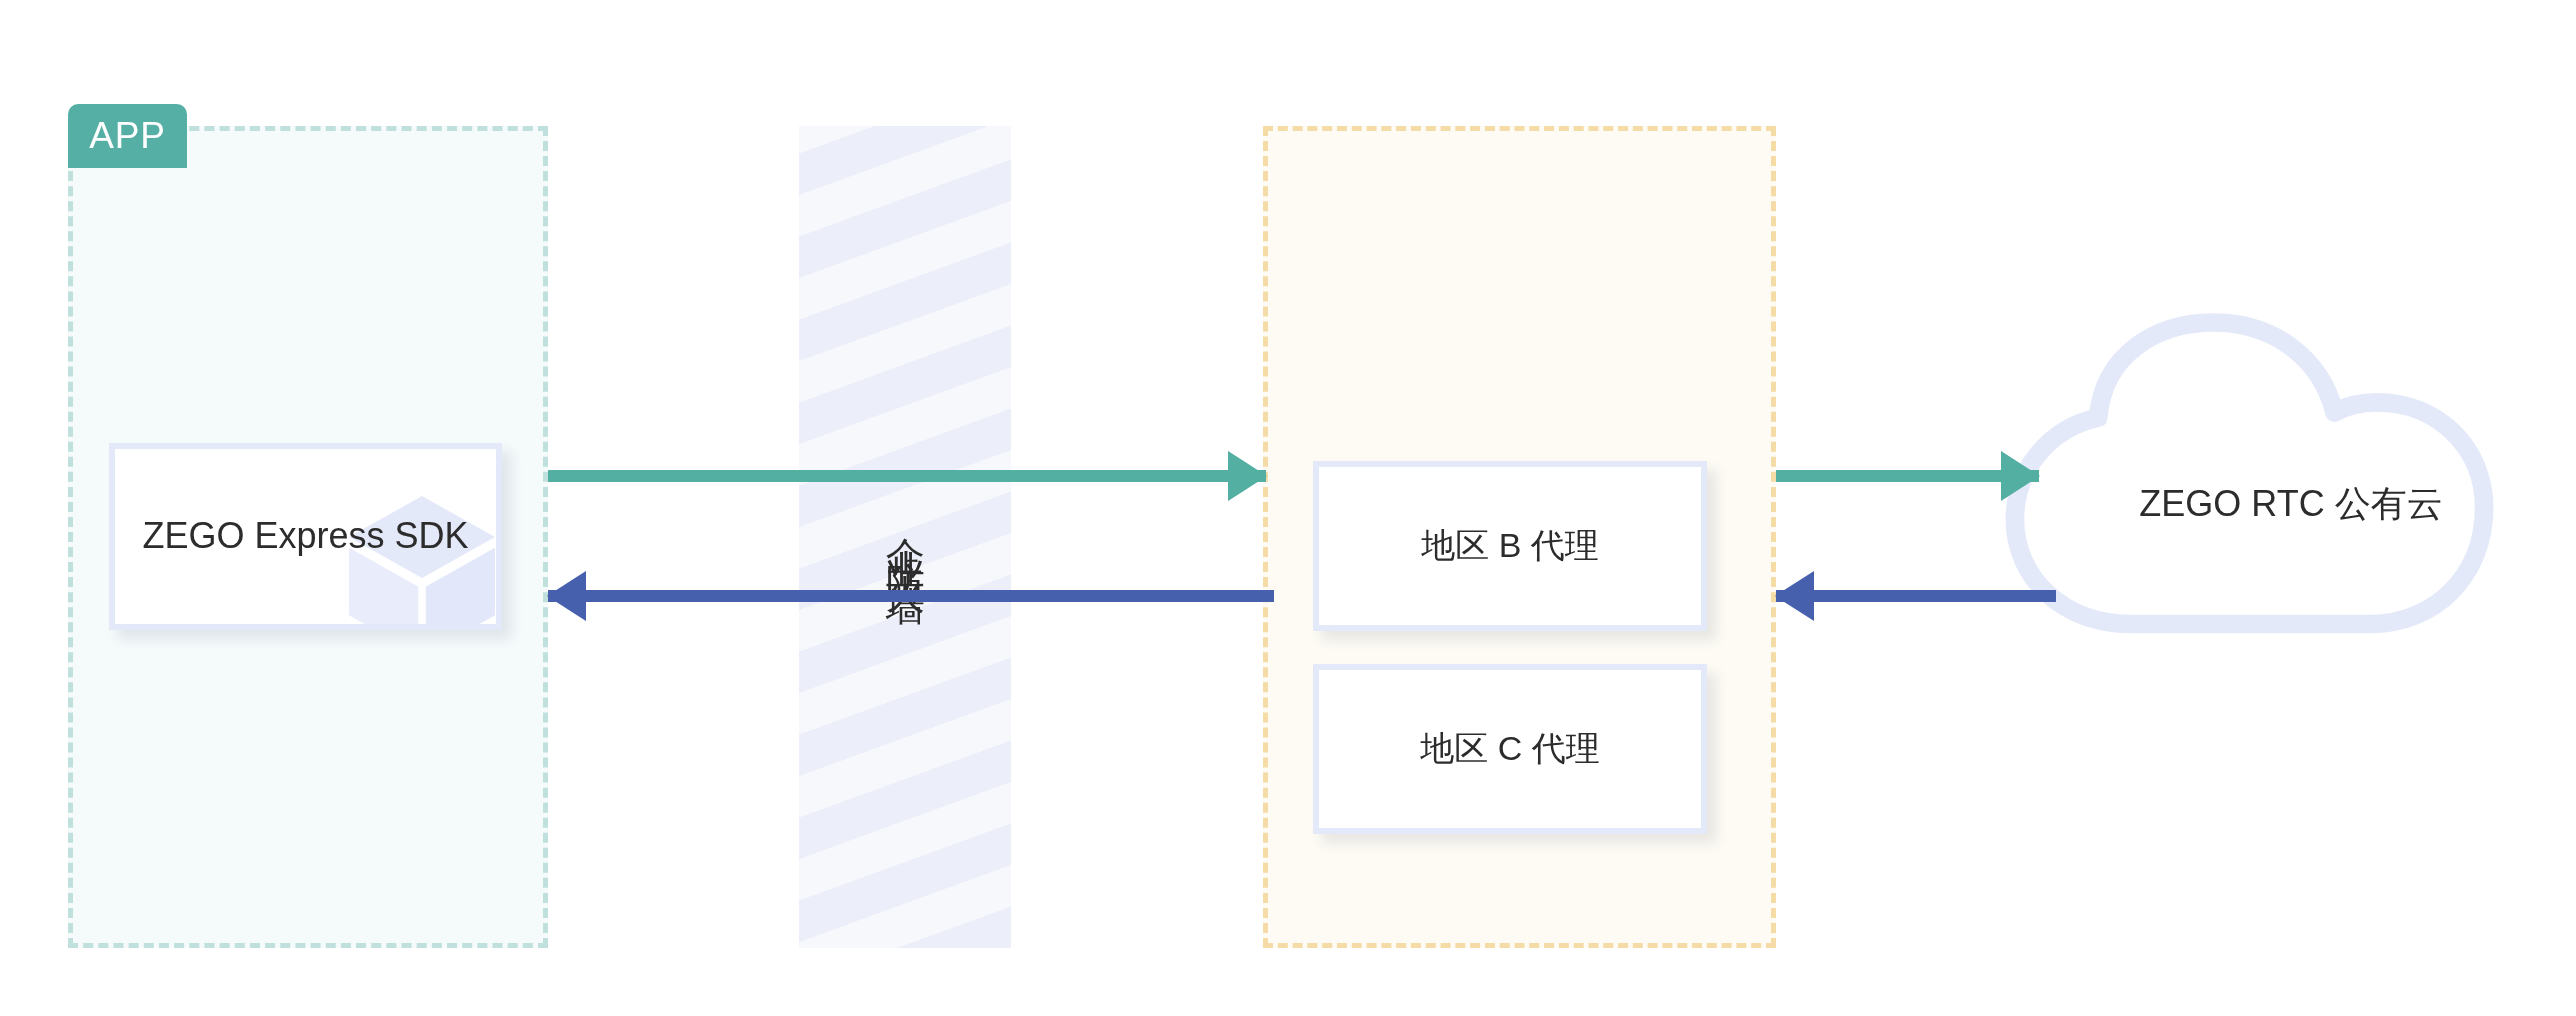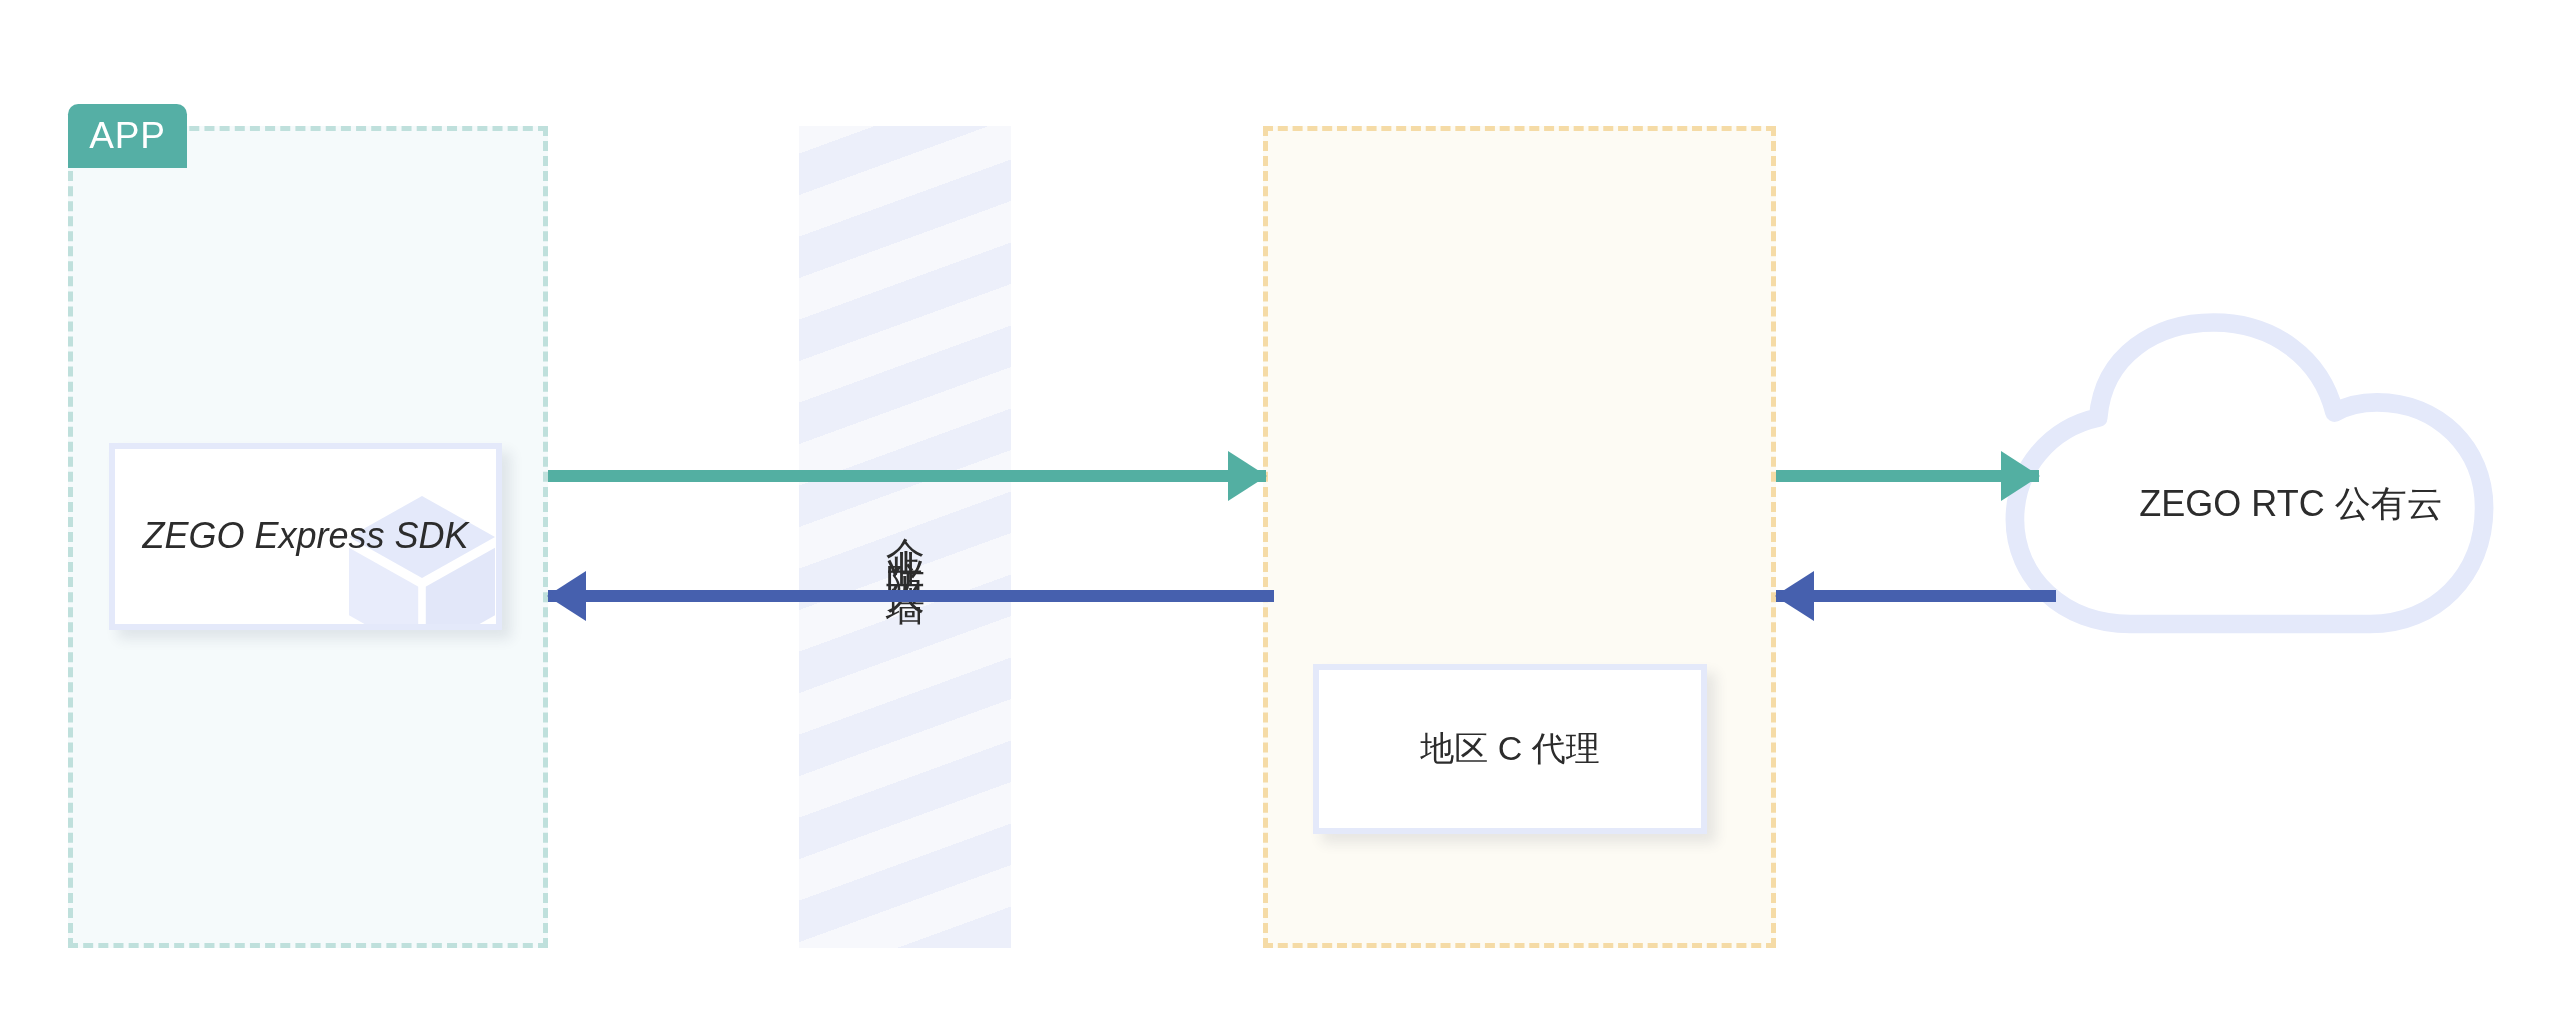--- a/index.html
+++ b/index.html
@@ -68,21 +68,21 @@
     line-height: 1.35;
   }
 
   #sdk-box {
     left: 109px;
     top: 443px;
     width: 393px;
     height: 187px;
     font-size: 36px;
   }
-  #sdk-box .label { padding: 0 22px; font-style: italic; }
+  #sdk-box .label { padding: 0 22px; }
   #sdk-cube {
     position: absolute;
     right: -15.3px;
     bottom: -34px;
     width: 178px;
     height: 178px;
     z-index: 1;
     opacity: 1;
   }
 
@@ -225,20 +225,23 @@
       <path d="M96 118 L104 118 L104 198 L96 198 Z" fill="#ffffff"></path>
     </svg>
   </div>
 
   <div id="firewall">
     <div id="firewall-text">企业防火墙</div>
   </div>
 
   <div id="proxy-zone"></div>
 
+  <div id="proxy-box-1" class="node-card proxy-box">
+    <span class="label">地区 B 代理</span>
+  </div>
   <div id="proxy-box-2" class="node-card proxy-box">
     <span class="label">地区 C 代理</span>
   </div>
 
   <div id="cloud">
     <svg viewBox="0 0 640 385" preserveAspectRatio="none">
       <path d="M 150 365
                C 70 365, 14 310, 14 242
                C 14 182, 56 134, 112 122
                C 118 48, 180 10, 248 10

